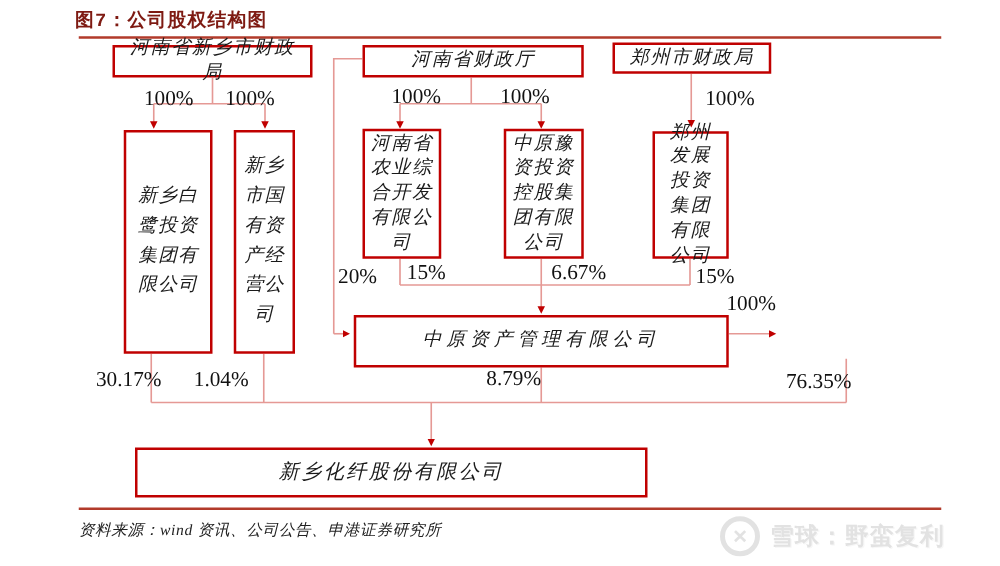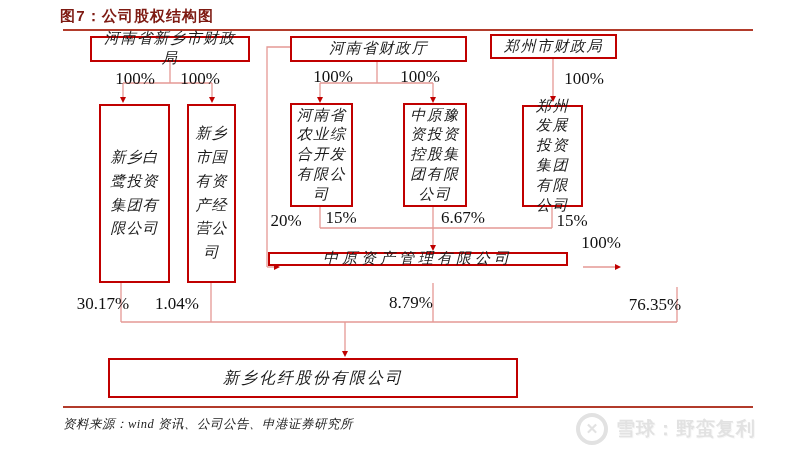--- a/index.html
+++ b/index.html
@@ -88,21 +88,21 @@
   <div class="node" style="left:290px;top:103px;width:63px;height:104px;">
       <span>河南省农业综合开发有限公司</span>
     </div>
   <div class="node" style="left:403px;top:103px;width:64px;height:104px;">
       <span>中原豫资投资控股集团有限公司</span>
     </div>
   <div class="node" style="left:522px;top:105px;width:61px;height:102px;">
       <span>郑州发展投资集团有限公司</span>
     </div>
 
-  <div class="node" style="left:268px;top:252px;width:300px;height:14px;letter-spacing:4px;">
+  <div class="node" style="left:283px;top:252px;width:300px;height:42px;letter-spacing:4px;">
       <span>中原资产管理有限公司</span>
     </div>
 
   <div class="node wide" style="left:108px;top:358px;width:410px;height:40px;">
       <span>新乡化纤股份有限公司</span>
     </div>
 
   <span class="pct" style="left:135px;top:69px;">100%</span>
   <span class="pct" style="left:200px;top:69px;">100%</span>
   <span class="pct" style="left:333px;top:67px;">100%</span>

